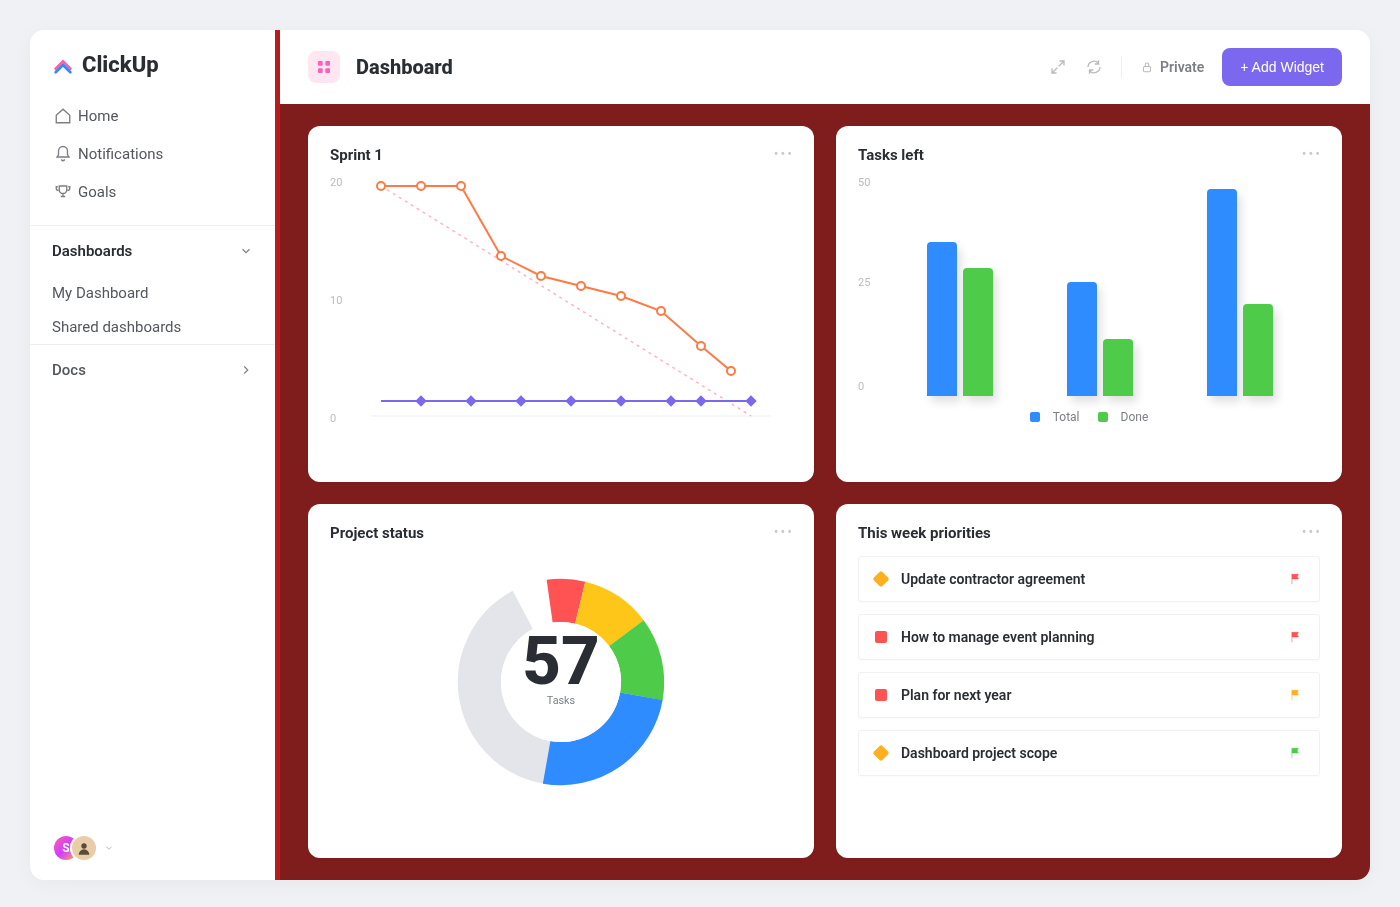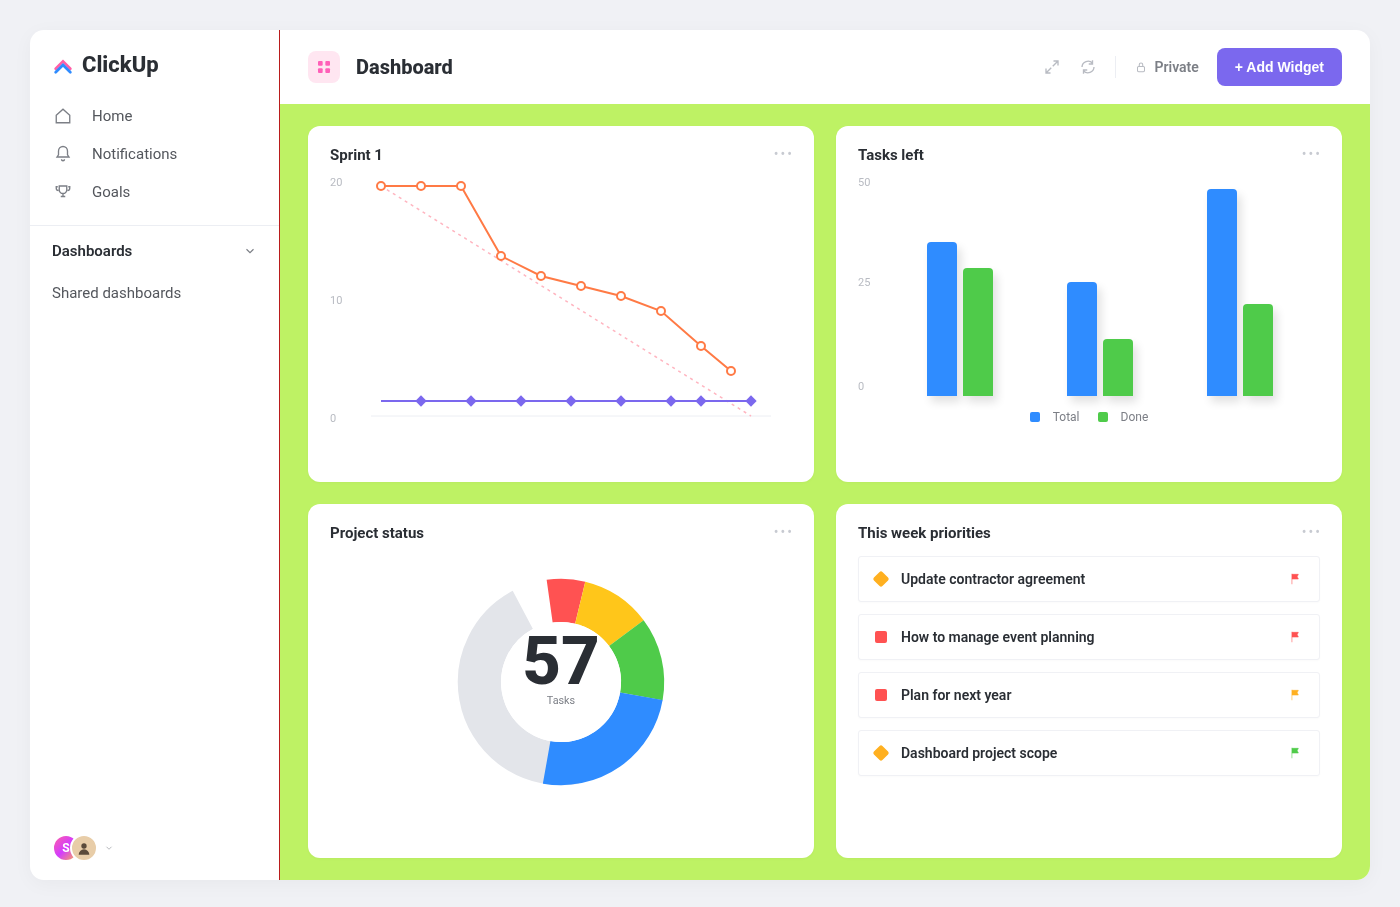--- a/index.html
+++ b/index.html
@@ -1,22 +1,22 @@
 <!DOCTYPE html>
 <html><head>
 <meta charset="utf-8">
 <style>
 * { box-sizing: border-box; margin: 0; padding: 0; }
 body { font-family: -apple-system, BlinkMacSystemFont, "Segoe UI", Roboto, sans-serif; background: #f0f1f5; padding: 30px; color: #2a2e34; }
 .app { display: flex; background: #fff; border-radius: 14px; overflow: hidden; min-height: 850px; box-shadow: 0 4px 20px rgba(0,0,0,0.04); }
-.sidebar { width: 250px; border-right: 1px solid #b91c1c; display: flex; flex-direction: column; }
+.sidebar { width: 250px; border-right: 5px solid #b91c1c; display: flex; flex-direction: column; }
 .logo { display: flex; align-items: center; gap: 8px; padding: 22px 22px 16px; font-weight: 800; font-size: 22px; }
 .logo-mark { width: 22px; height: 22px; }
 .nav-main { padding: 4px 0 14px; }
-.nav-item { display: flex; align-items: center; gap: 20px; padding: 10px 24px; color: #54575d; font-size: 15px; cursor: pointer; }
+.nav-item { display: flex; align-items: center; gap: 6px; padding: 10px 24px; color: #54575d; font-size: 15px; cursor: pointer; }
 .nav-item svg { width: 18px; height: 18px; stroke: #7c7f86; fill:none; stroke-width:1.8;}
 .section { border-top: 1px solid #eceef3; }
 .section-head { display: flex; align-items: center; justify-content: space-between; padding: 16px 22px; font-size: 15px; font-weight: 600; color: #2a2e34; cursor:pointer;}
 .section-head.muted { font-weight: 500; color:#54575d;}
 .chev { width: 14px; height: 14px; stroke:#7c7f86; fill:none; stroke-width:2;}
 .sub-item { padding: 8px 22px 8px 22px; color: #54575d; font-size: 15px; cursor:pointer;}
 .sidebar-footer { margin-top: auto; padding: 18px 22px; display:flex; align-items:center; gap:-6px;}
 .avatar { width: 28px; height: 28px; border-radius: 50%; display:inline-flex; align-items:center; justify-content:center; font-size:12px; font-weight:700; color:#fff; border:2px solid #fff;}
 .avatar.s { background: linear-gradient(135deg,#ff5fa7,#d23cff,#ffb347); }
 .avatar.p { background:#e8cda8; margin-left:-10px;}
@@ -24,22 +24,22 @@
 .main { flex:1; display:flex; flex-direction:column; }
 .topbar { display:flex; align-items:center; padding: 18px 28px; gap:16px; }
 .top-icon { width:32px; height:32px; background:#ffe6f1; border-radius:8px; display:flex; align-items:center; justify-content:center;}
 .top-icon svg{ width:16px; height:16px; fill:#ff5fb8;}
 .top-title { font-size:20px; font-weight:800; color:#2a2e34;}
 .top-actions { margin-left:auto; display:flex; align-items:center; gap:18px;}
 .icon-btn { width:18px; height:18px; stroke:#b8bbc2; fill:none; stroke-width:1.8; cursor:pointer;}
 .vdiv { width:1px; height:22px; background:#eceef3;}
 .private { display:flex; align-items:center; gap:6px; color:#7c7f86; font-size:14px; font-weight:600;}
 .private svg{width:14px;height:14px;stroke:#b8bbc2;fill:none;stroke-width:1.8;}
-.add-btn { background:#7b68ee; color:#fff; border:none; border-radius:8px; padding:11px 18px; font-size:14px; font-weight:700; cursor:pointer;}
-.grid { flex:1; background:#bef264; padding: 22px 28px; display:grid; grid-template-columns: 1fr 1fr; gap:22px; }
+.add-btn { background:#7b68ee; color:#fff; border:none; border-radius:8px; padding:11px 18px; font-size:14px; font-weight:400; cursor:pointer;}
+.grid { flex:1; background:#7f1d1d; padding: 22px 28px; display:grid; grid-template-columns: 1fr 1fr; gap:22px; }
 .card { background:#fff; border-radius:12px; padding:20px 22px; box-shadow:0 1px 3px rgba(0,0,0,0.03); position:relative;}
 .card-title { font-size:15px; font-weight:700; color:#2a2e34; margin-bottom:12px;}
 .dots { position:absolute; top:20px; right:20px; color:#c7cad1; font-size:14px; letter-spacing:2px; cursor:pointer;}
 .chart-area { position:relative; height:250px;}
 .ylab { position:absolute; left:0; font-size:11px; color:#b8bbc2;}
 .bar-chart { display:flex; align-items:flex-end; justify-content:space-around; height:220px; padding:0 10px; position:relative;}
 .bar-group { display:flex; gap:6px; align-items:flex-end;}
 .bar { width:30px; border-radius:4px 4px 0 0; box-shadow: 4px 6px 10px rgba(0,0,0,0.12);}
 .bar.blue { background:#2f8cff;}
 .bar.green { background:#4fcb4a;}
@@ -88,21 +88,30 @@
         <span>Goals</span>
       </div>
     </div>
     <div class="section">
       <div class="section-head">
         <span>Dashboards</span>
         <svg class="chev" viewBox="0 0 24 24">
             <path d="M6 9 L12 15 L18 9"></path>
           </svg>
       </div>
+      <div class="sub-item">My Dashboard</div>
       <div class="sub-item">Shared dashboards</div>
+    </div>
+    <div class="section">
+      <div class="section-head muted">
+        <span>Docs</span>
+        <svg class="chev" viewBox="0 0 24 24">
+            <path d="M9 6 L15 12 L9 18"></path>
+          </svg>
+      </div>
     </div>
     <div class="sidebar-footer">
       <span class="avatar s">S</span>
       <span class="avatar p">
         <svg viewBox="0 0 24 24" width="16" height="16">
             <circle cx="12" cy="9" r="4" fill="#5a4a3a"></circle>
             <path d="M4 22 a8 8 0 0 1 16 0" fill="#5a4a3a"></path>
           </svg>
       </span>
       <svg class="footer-chev" viewBox="0 0 24 24">

